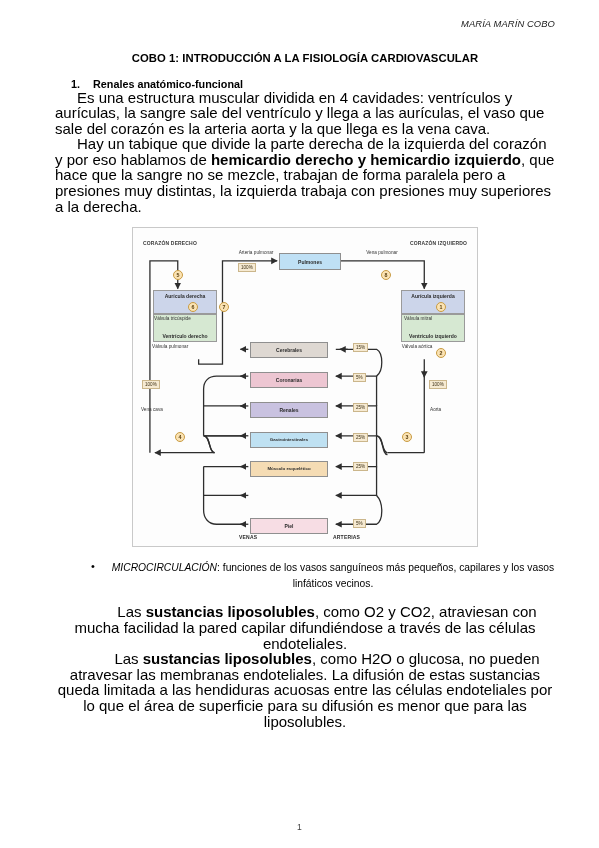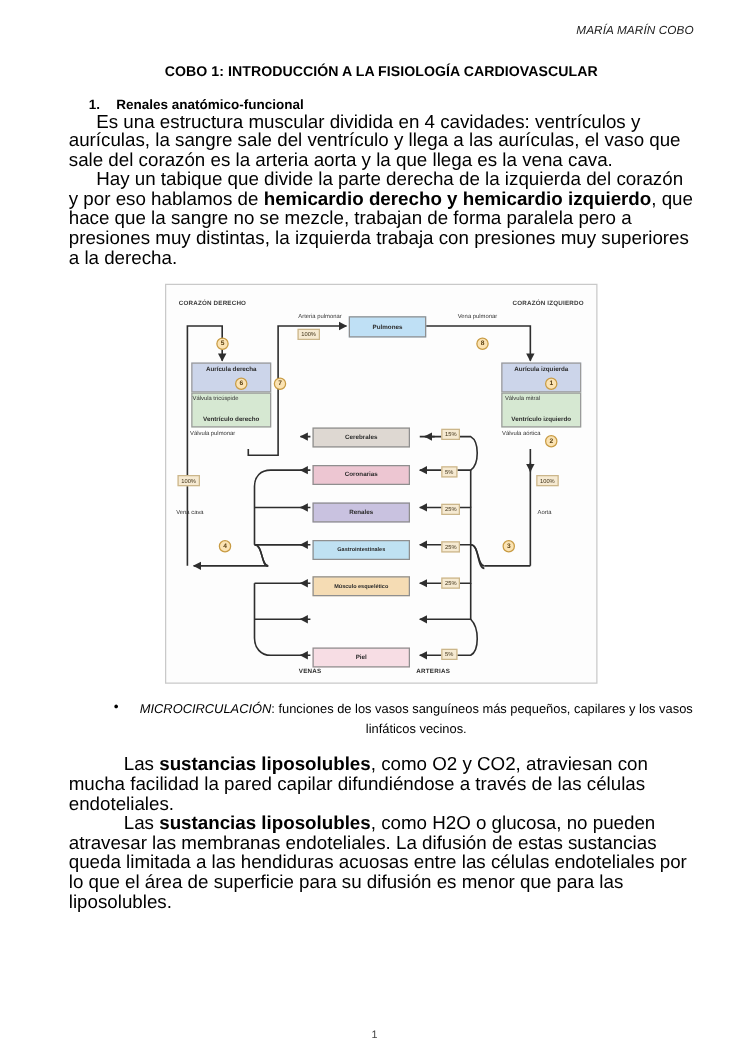--- a/index.html
+++ b/index.html
@@ -47,21 +47,21 @@
   .sec-head .num { display:inline-block; width: 22px; }
 
   
   p.body {
     font-size: 15px;
     line-height: 15.6px;
     margin: 0;
     text-align: left;
   }
   p.body.ind { text-indent: 22px; }
-  p.body.ind2 { text-indent: 44px; }
+  p.body.ind2 { text-indent: 44px; text-align: center; }
   .b { font-weight: bold; margin-top: 33px; }
   .i { font-style: italic; }
   .u { text-decoration: underline; }
 
   ul.bullets {
     margin: 0;
     padding-left: 34px;
     list-style: none;
     text-align: center;
   }

